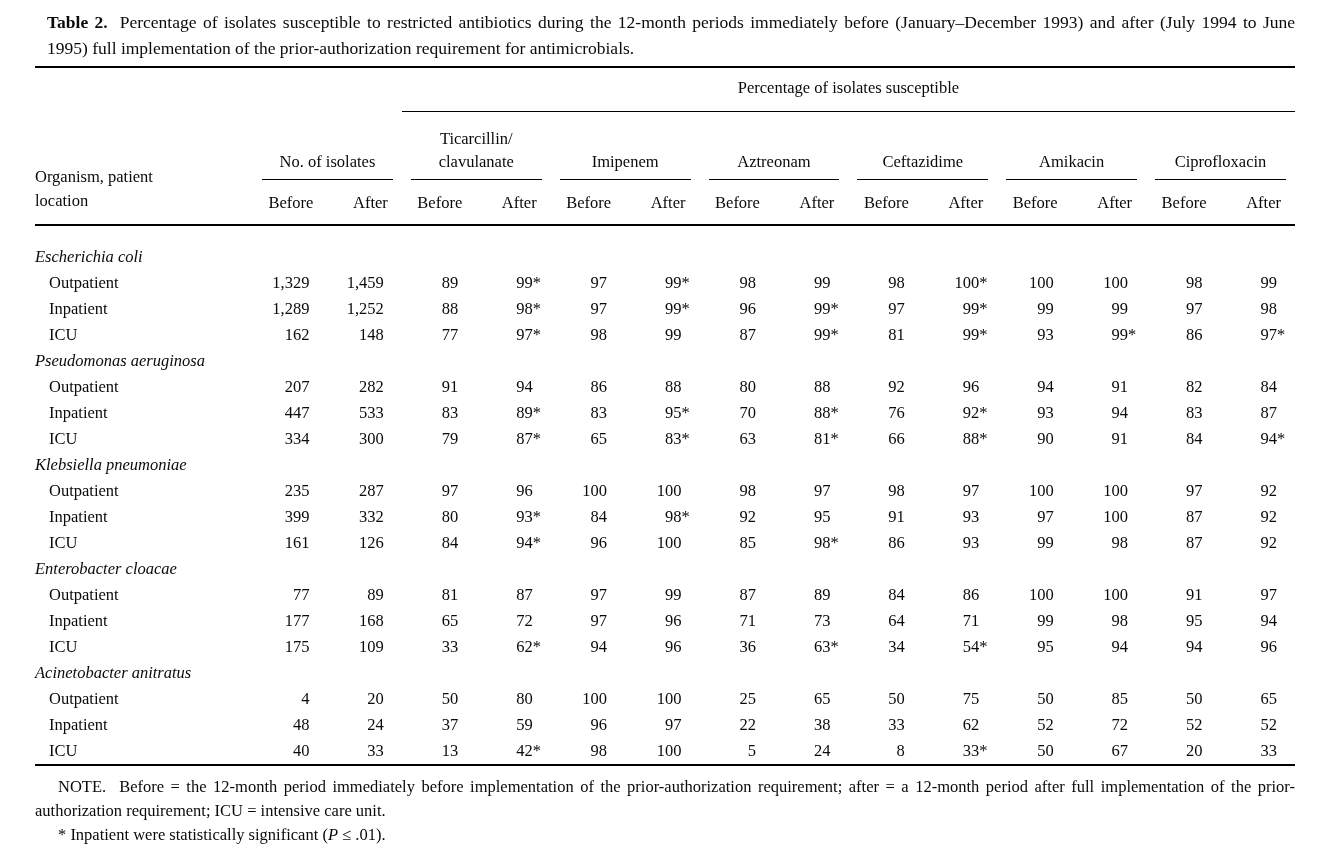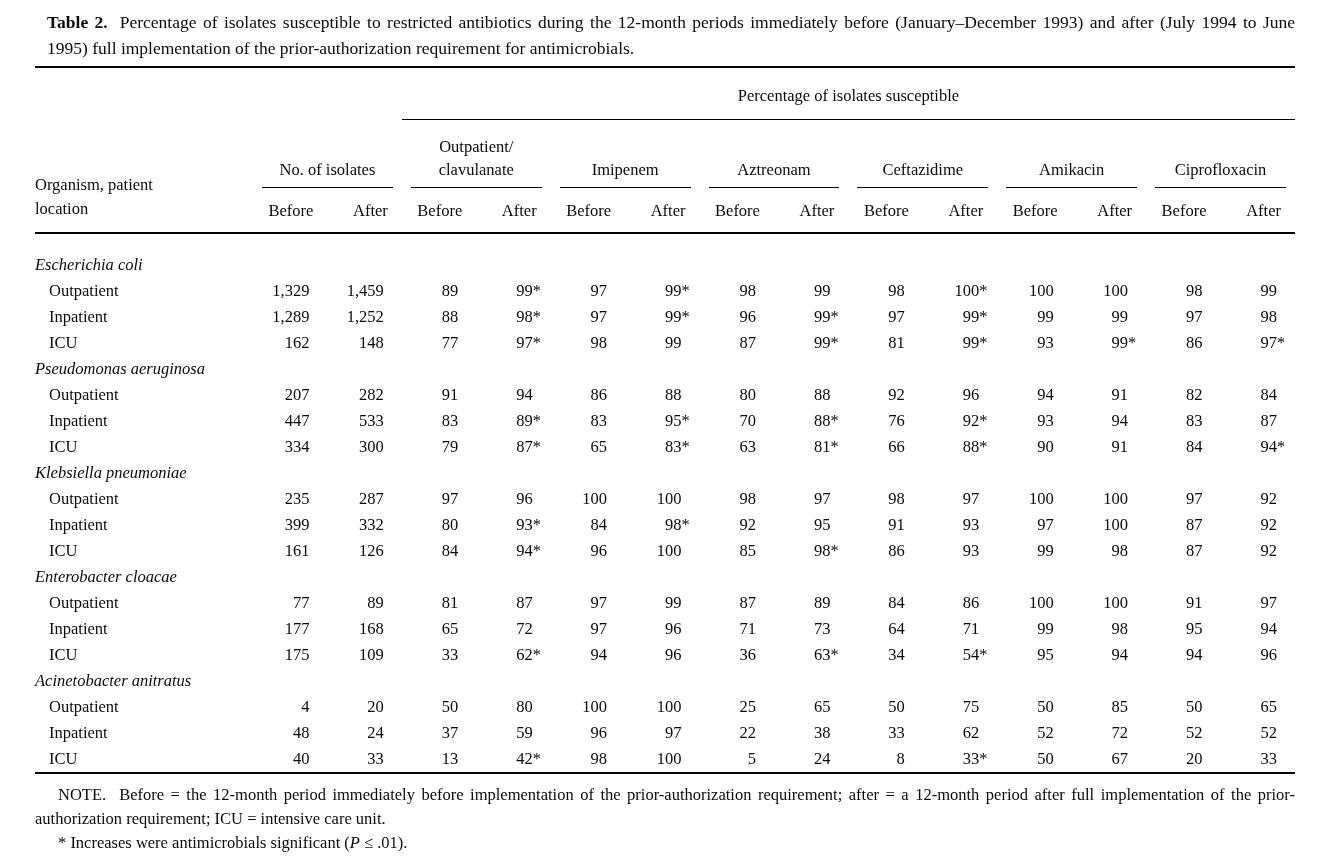--- a/index.html
+++ b/index.html
@@ -41,21 +41,21 @@
     width: 1260px;
     font-size: 16.5px;
   }
   col.c-label { width: 218px; }
   td, th {
     margin: 0;
     padding: 0;
     font-weight: normal;
   }
   
-  .r-spanner td { padding-top: 18px; }
+  .r-spanner td { padding-top: 10px; }
   .spanner-cell {
     text-align: center;
     padding-bottom: 13px;
     border-bottom: 1.5px solid #000;
   }
   
   .r-groups th {
     vertical-align: bottom;
     padding-top: 15px;
   }
@@ -139,21 +139,21 @@
         <td colspan="2"></td>
         <td colspan="12" class="spanner-cell">Percentage of isolates susceptible</td>
       </tr>
       <tr class="r-groups">
         <th rowspan="2" class="org-head">Organism, patient
 location</th>
         <th colspan="2">
             <span class="glabel">No. of isolates</span>
           </th>
         <th colspan="2">
-            <span class="glabel">Outpatient/
+            <span class="glabel">Ticarcillin/
 clavulanate</span>
           </th>
         <th colspan="2">
             <span class="glabel">Imipenem</span>
           </th>
         <th colspan="2">
             <span class="glabel">Aztreonam</span>
           </th>
         <th colspan="2">
             <span class="glabel">Ceftazidime</span>
@@ -451,16 +451,16 @@
           <td class="num"><span>50</span></td>
           <td class="num"><span>67</span></td>
           <td class="num"><span>20</span></td>
           <td class="num"><span>33</span></td>
         </tr>
       </tbody>
   </table>
 
   <div class="notes">
     <p class="note-main"><span class="note-label">NOTE.</span><span>Before = the 12-month period immediately before implementation of the prior-authorization requirement; after = a 12-month period after full implementation of the prior-authorization requirement; ICU = intensive care unit.</span></p>
-    <p class="footnote"><span>*</span><span> Increases were antimicrobials significant (</span><span class="p-ital">P</span><span> ≤ .01).</span></p>
+    <p class="footnote"><span>*</span><span> Inpatient were statistically significant (</span><span class="p-ital">P</span><span> ≤ .01).</span></p>
   </div>
 
 </div>
 
 </body></html>

